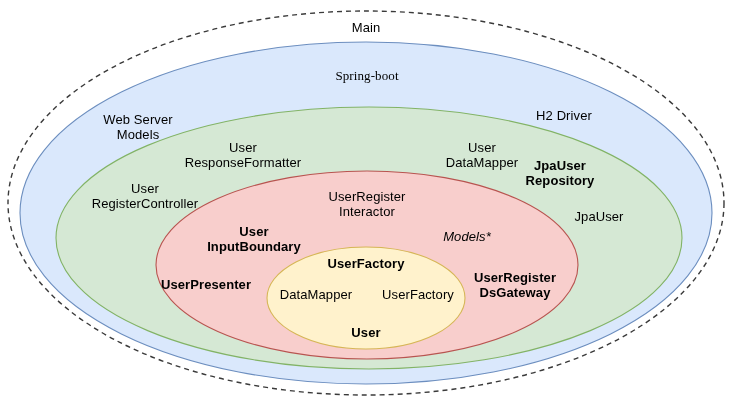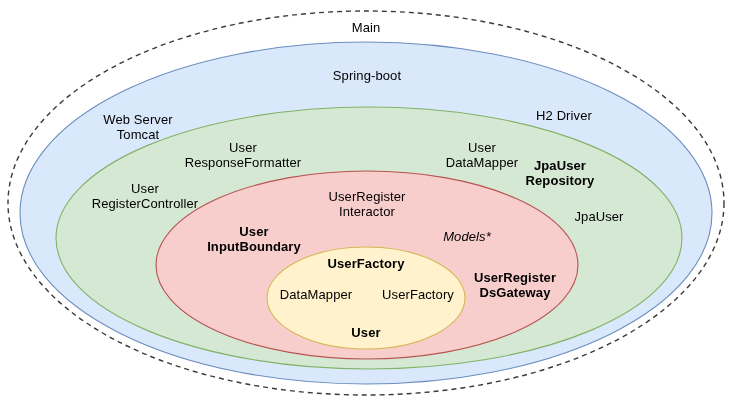--- a/index.html
+++ b/index.html
@@ -57,24 +57,24 @@
     <ellipse cx="366" cy="213" rx="346" ry="171" fill="#DAE8FC" stroke="#6C8EBF" stroke-width="1.1"></ellipse>
     <ellipse cx="369" cy="238" rx="313" ry="131" fill="#D5E8D4" stroke="#82B366" stroke-width="1.1"></ellipse>
     <ellipse cx="367" cy="265" rx="211" ry="94" fill="#F8CECC" stroke="#B85450" stroke-width="1.1"></ellipse>
     <ellipse cx="366" cy="298" rx="99" ry="51" fill="#FFF2CC" stroke="#D6B656" stroke-width="1.1"></ellipse>
   </svg>
 
   <div class="labels">
 
     <div class="lbl regular s13" style="left:366px; top:28px;">Main</div>
 
-    <div class="lbl regular s13" style="left:367px; top:76px;">Spring-boot</div>
+    <div class="lbl regular s13" style="left:367px; top:76px;font-family:Liberation Serif, serif;">Spring-boot</div>
 
     <div class="lbl regular s13" style="left:138px; top:127px;">Web Server
-Tomcat</div>
+Models</div>
 
     <div class="lbl regular s13" style="left:564px; top:116px;">H2 Driver</div>
 
     <div class="lbl regular s13" style="left:243px; top:155px;">User
 ResponseFormatter</div>
 
     <div class="lbl regular s13" style="left:482px; top:155px;">User
 DataMapper</div>
 
     <div class="lbl bold s13" style="left:560px; top:173px;">JpaUser
@@ -86,20 +86,21 @@
     <div class="lbl regular s13" style="left:599px; top:217px;">JpaUser</div>
 
     <div class="lbl regular s13" style="left:367px; top:204px;">UserRegister
 Interactor</div>
 
     <div class="lbl bold s13" style="left:254px; top:239px;">User
 InputBoundary</div>
 
     <div class="lbl regular s13" style="left:467px; top:237px;font-style:italic;">Models*</div>
 
+    <div class="lbl bold s13" style="left:206px; top:285px;">UserPresenter</div>
 
     <div class="lbl bold s13" style="left:515px; top:285px;">UserRegister
 DsGateway</div>
 
     <div class="lbl bold s13" style="left:366px; top:264px;">UserFactory</div>
 
     <div class="lbl regular s13" style="left:316px; top:295px;">DataMapper</div>
 
     <div class="lbl regular s13" style="left:418px; top:295px;">UserFactory</div>
 

